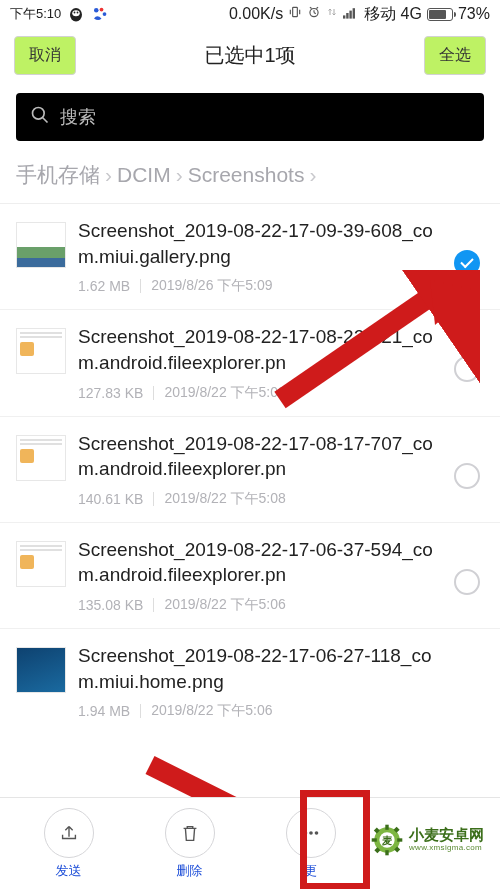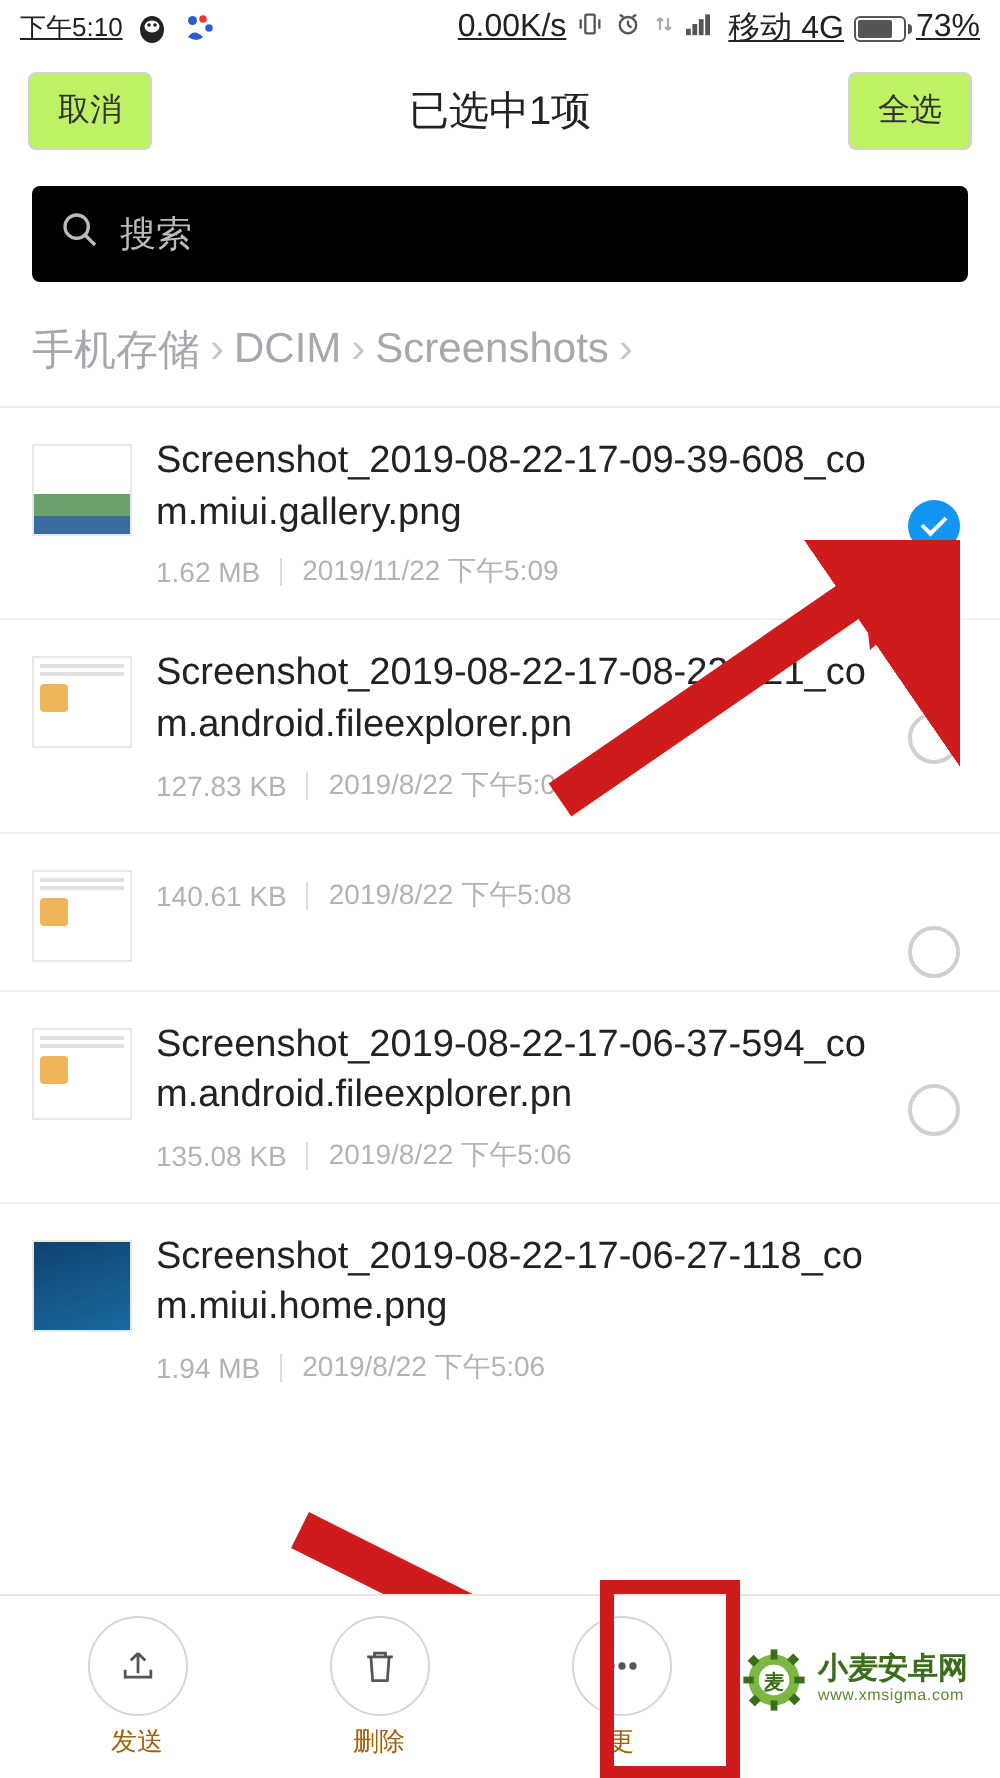--- a/index.html
+++ b/index.html
@@ -1,18 +1,18 @@
 <!DOCTYPE html>
 <html><head>
   <meta charset="utf-8">
   <style>
     * { margin: 0; padding: 0; box-sizing: border-box; }
     body { font-family: -apple-system, "Helvetica Neue", Arial, sans-serif; width: 500px; height: 889px; background: #fff; overflow: hidden; position: relative; }
 
-    .status-bar { height: 28px; display: flex; align-items: center; padding: 0 10px; font-size: 13px; color: #222; justify-content: space-between; text-decoration: underline; }
+    .status-bar { height: 28px; display: flex; align-items: center; padding: 0 10px; font-size: 13px; color: #222; justify-content: space-between; }
     .status-left { display: flex; align-items: center; gap: 6px; }
     .status-right { display: flex; align-items: center; gap: 5px; font-size: 16px; }
     .status-app-icon { width: 18px; height: 18px; display: inline-flex; align-items: center; justify-content: center; }
     .battery-shape { width: 26px; height: 13px; border: 1.5px solid #555; border-radius: 3px; position: relative; display: inline-block; }
     .battery-shape::after { content: ""; position: absolute; right: -4px; top: 3px; width: 2px; height: 5px; background: #555; border-radius: 0 2px 2px 0; }
     .battery-fill { position: absolute; left: 1px; top: 1px; bottom: 1px; width: 73%; background: #555; border-radius: 1px; }
 
     .header { display: flex; align-items: center; justify-content: space-between; padding: 8px 14px 12px; }
     .header-btn { border: 1px solid #d2d2d2; border-radius: 4px; padding: 8px 14px; font-size: 16px; color: #333; background: #bef264; }
     .header-title { font-size: 20px; color: #222; }
@@ -39,21 +39,21 @@
     .meta .bar { width: 1px; height: 14px; background: #ddd; }
     .selector { position: absolute; right: 20px; top: 46px; width: 26px; height: 26px; border-radius: 50%; border: 2px solid #d0d0d4; }
     .selector.checked { background: #1196f3; border-color: #1196f3; display: flex; align-items: center; justify-content: center; }
     .selector.checked::after { content: ""; width: 10px; height: 5px; border-left: 2px solid #fff; border-bottom: 2px solid #fff; transform: rotate(-45deg); margin-top: -3px; }
 
     .arrow1 { position: absolute; top: 270px; left: 270px; pointer-events: none; }
 
     .toolbar { position: absolute; bottom: 0; left: 0; right: 0; height: 92px; background: #fff; border-top: 1px solid #e5e5e5; display: flex; justify-content: space-around; align-items: center; padding: 6px 8px 6px; }
     .tool-btn { display: flex; flex-direction: column; align-items: center; gap: 4px; }
     .tool-circle { width: 50px; height: 50px; border-radius: 50%; border: 1px solid #d6d6d9; display: flex; align-items: center; justify-content: center; color: #555; }
-    .tool-label { font-size: 13px; color: #a16207; text-align: right; }
+    .tool-label { font-size: 13px; color: #1d4ed8; text-align: right; }
 
     .redbox { position: absolute; border: 7px solid #cf1b1b; pointer-events: none; }
     .redbox.more { left: 300px; width: 70px; height: 100px; top: 790px; }
     .arrow2 { position: absolute; top: 755px; left: 140px; pointer-events: none; }
 
     .watermark-logo { position: absolute; right: 16px; bottom: 32px; display: flex; align-items: center; gap: 5px; pointer-events: none; }
     .wm-gear { width: 34px; height: 34px; }
     .wm-text { display: flex; flex-direction: column; line-height: 1.1; }
     .wm-text .cn { font-size: 15px; font-weight: 700; color: #3b6e1a; }
     .wm-text .en { font-size: 8px; color: #5a8a33; letter-spacing: 0.3px; }
@@ -150,21 +150,21 @@
 
 <div class="list">
 
   <div class="row">
     <div class="thumb thumb-gallery"></div>
     <div class="info">
       <div class="fname">Screenshot_2019-08-22-17-09-39-608_com.miui.gallery.png</div>
       <div class="meta">
         <span>1.62 MB</span>
         <span class="bar"></span>
-        <span>2019/11/22 下午5:09</span>
+        <span>2019/8/26 下午5:09</span>
       </div>
     </div>
     <div class="selector checked"></div>
   </div>
 
   <div class="row">
     <div class="thumb thumb-fe">
         <div class="tline"></div>
         <div class="tline"></div>
         <div class="tbadge"></div>
@@ -180,20 +180,21 @@
     <div class="selector"></div>
   </div>
 
   <div class="row">
     <div class="thumb thumb-fe">
         <div class="tline"></div>
         <div class="tline"></div>
         <div class="tbadge"></div>
       </div>
     <div class="info">
+      <div class="fname">Screenshot_2019-08-22-17-08-17-707_com.android.fileexplorer.pn</div>
       <div class="meta">
         <span>140.61 KB</span>
         <span class="bar"></span>
         <span>2019/8/22 下午5:08</span>
       </div>
     </div>
     <div class="selector"></div>
   </div>
 
   <div class="row">

